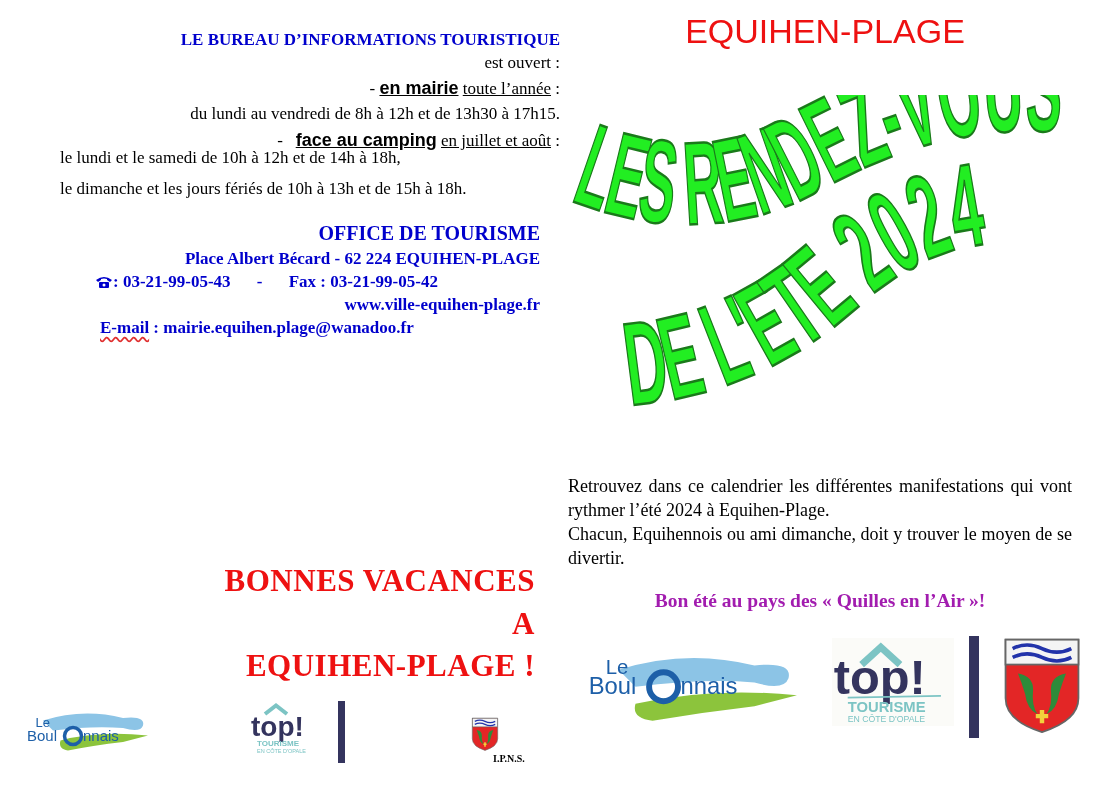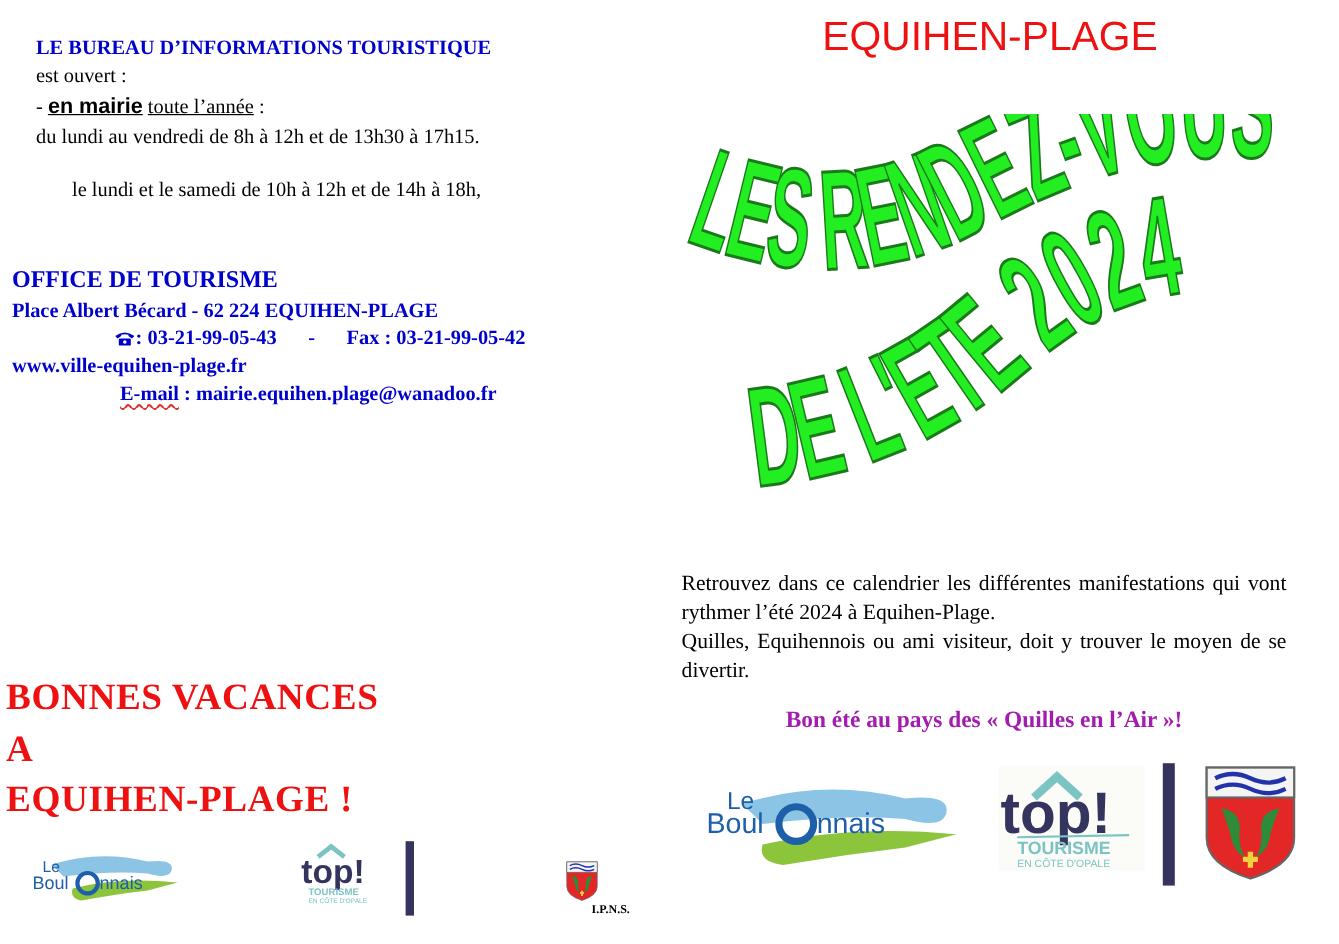--- a/index.html
+++ b/index.html
@@ -1,18 +1,18 @@
 <!DOCTYPE html>
 <html><head>
   <meta charset="utf-8">
   <style>
     * { margin: 0; padding: 0; box-sizing: border-box; }
     body { width: 1116px; height: 787px; background: #ffffff; position: relative; overflow: hidden; font-family: "Liberation Serif", serif; color: #000; }
     .abs { position: absolute; }
-    .center { text-align: left; }
+    .center { text-align: right; }
     .blue { color: #0000cc; }
     .line { position: absolute; left: 0; width: 100%; white-space: nowrap; }
     .u { text-decoration: underline; }
 
     
     #left-panel { left: 30px; top: 0; width: 530px; height: 787px; }
     .hdr { font-weight: bold; font-size: 17px; }
     .body17 { font-size: 17px; }
     .bold-sans { font-family: "Liberation Sans", sans-serif; font-weight: bold; font-size: 18px; }
 
@@ -36,21 +36,26 @@
 <div id="left-panel" class="abs">
   <div class="line center hdr blue" style="top:30px;">LE BUREAU D’INFORMATIONS TOURISTIQUE</div>
   <div class="line center body17" style="top:53px;">est ouvert :</div>
 
   <div class="line center body17" style="top:78px;">
     <span>- </span><span class="bold-sans u">en mairie</span>
     <span class="u">toute l’année</span><span> :</span>
   </div>
   <div class="line center body17" style="top:104px;">du lundi au vendredi de 8h à 12h et de 13h30 à 17h15.</div>
 
+  <div class="line center body17" style="top:130px;">
+    <span style="white-space:pre;">-   </span><span class="bold-sans u">face au camping</span>
+    <span class="u">en juillet et août</span><span> :</span>
+  </div>
   <div class="line body17" style="top:148px; left:30px;">le lundi et le samedi de 10h à 12h et de 14h à 18h,</div>
+  <div class="line body17" style="top:179px; left:30px;">le dimanche et les jours fériés de 10h à 13h et de 15h à 18h.</div>
 
   <div class="line center office office-title" style="top:222px; left:-20px;">OFFICE DE TOURISME</div>
   <div class="line center office" style="top:249px; left:-20px;">Place Albert Bécard - 62 224 EQUIHEN-PLAGE</div>
   <div class="line office" style="top:272px; left:65px;">
     <span style="display:inline-block; width:18px; height:14px; position:relative; top:2px;">
       <svg width="18" height="14" viewBox="0 0 18 14">
           <path d="M1 5 Q9 -1 17 5 L15 7 L12 5 L12 4 Q9 3 6 4 L6 5 L3 7 Z" fill="#0000cc"></path>
           <rect x="4" y="7" width="10" height="6" rx="1" fill="#0000cc"></rect>
           <circle cx="9" cy="10" r="1.5" fill="#fff"></circle>
         </svg>
@@ -111,21 +116,21 @@
       <textPath href="#arc1" id="wa1">LES RENDEZ-VOUS</textPath>
     </text>
     <text font-family="Liberation Sans, sans-serif" font-weight="bold" font-size="118" fill="#22ee22" stroke="#1a7a1a" stroke-width="2.5" textLength="400" lengthAdjust="spacingAndGlyphs">
       <textPath href="#arc2" id="wa2">DE L'ETE 2024</textPath>
     </text>
   </svg>
 </div>
 
 <div class="abs intro">
   <div>Retrouvez dans ce calendrier les différentes manifestations qui vont rythmer l’été 2024 à Equihen-Plage.</div>
-  <div>Quilles, Equihennois ou ami visiteur, doit y trouver le moyen de se divertir.</div>
+  <div>Chacun, Equihennois ou ami dimanche, doit y trouver le moyen de se divertir.</div>
 </div>
 
 <div class="abs motto">Bon été au pays des « Quilles en l’Air »!</div>
 
 <div class="abs" style="left:575px; top:640px; width:240px; height:85px;">
   <svg width="240" height="85" viewBox="0 0 260 100">
     <path d="M40 35 Q120 10 200 30 Q245 25 240 45 Q235 60 200 50 Q140 45 60 55 Z" fill="#8cc4e6"></path>
     <path d="M60 75 Q150 55 250 65 L200 78 Q140 85 80 95 Q55 92 60 75 Z" fill="#8cc43c"></path>
     <text x="25" y="40" font-family="Liberation Sans, sans-serif" font-size="24" fill="#1d5fa8">Le</text>
     <text x="5" y="64" font-family="Liberation Sans, sans-serif" font-size="28" fill="#1d5fa8">Boul</text>

